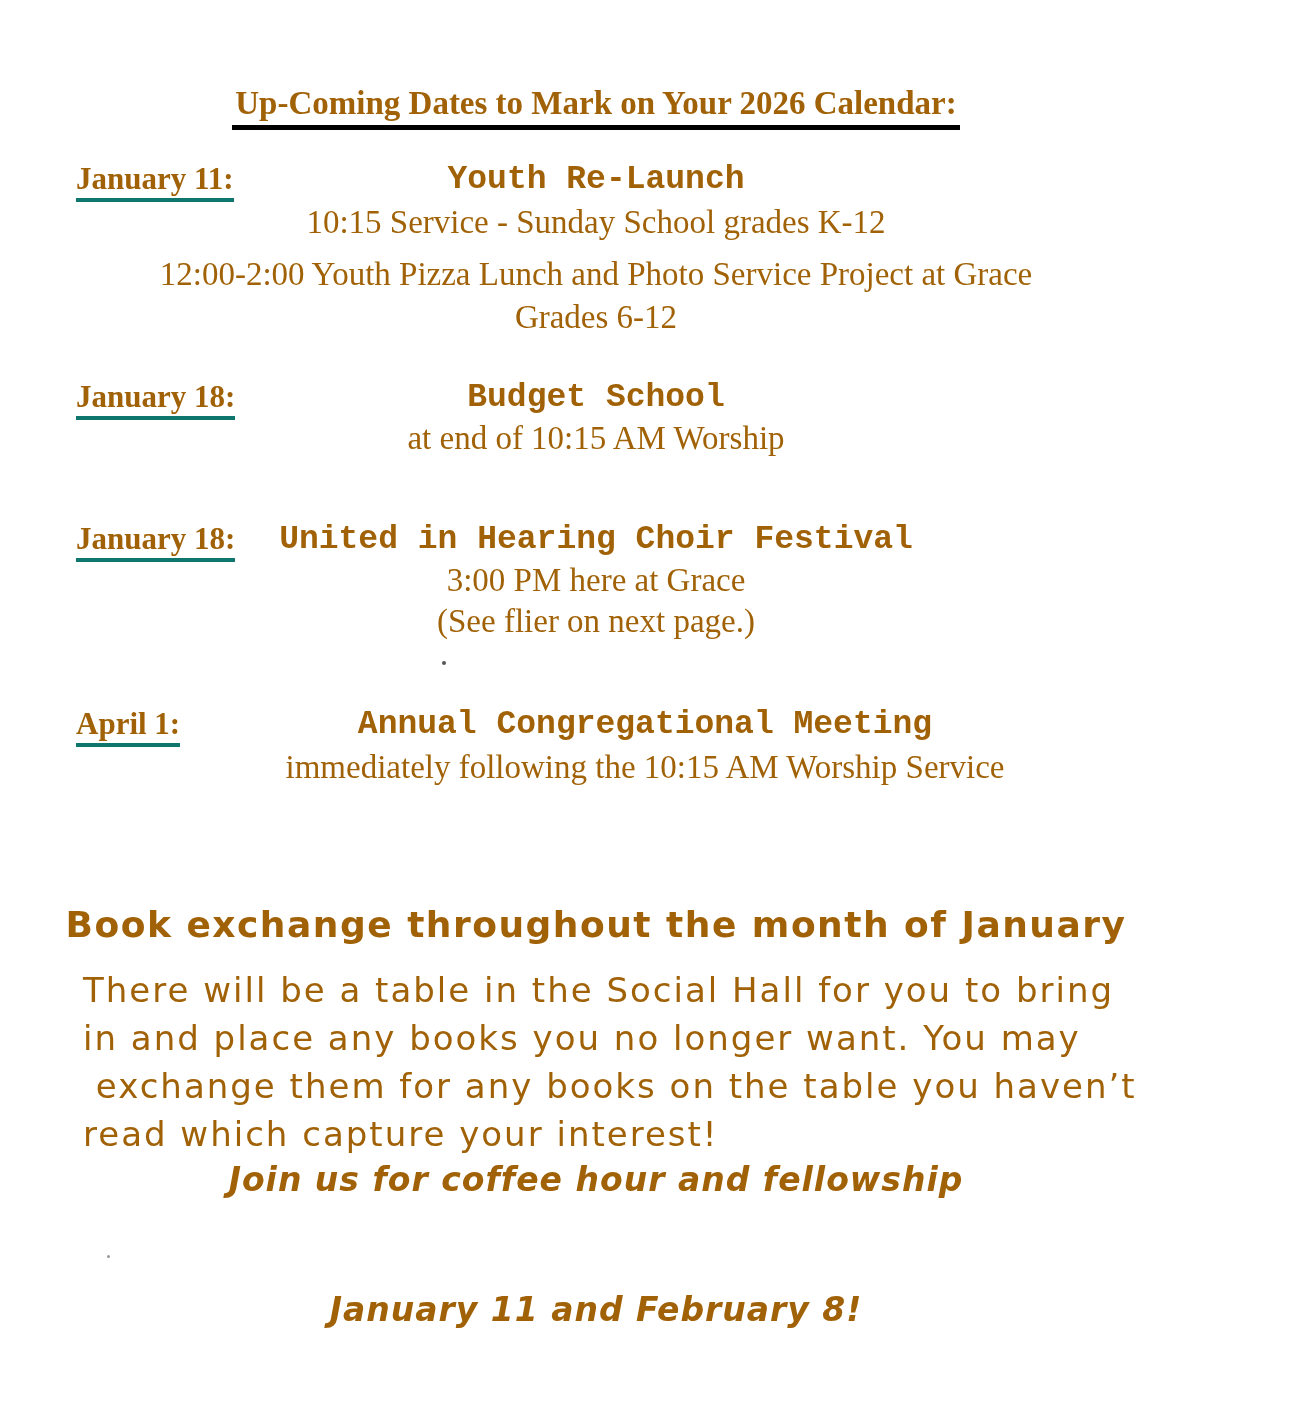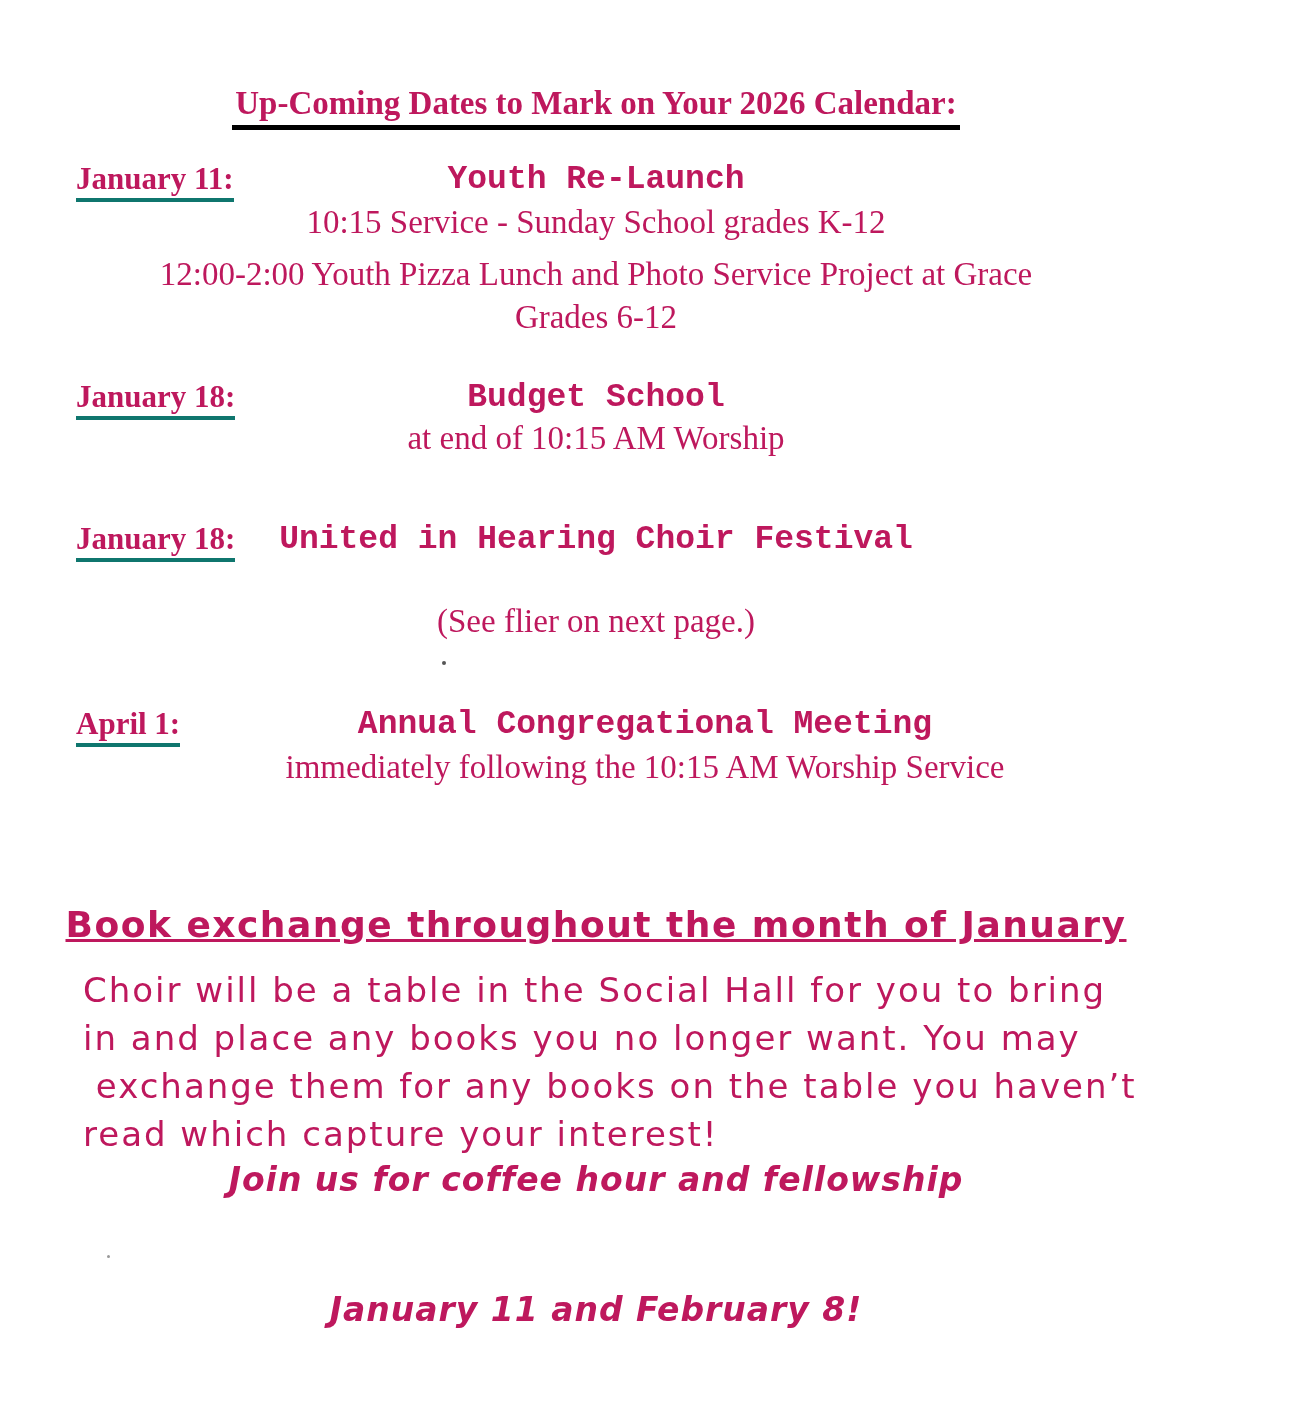--- a/index.html
+++ b/index.html
@@ -1,21 +1,21 @@
 <!DOCTYPE html>
 <html><head>
 <meta charset="utf-8">
 <style>
   html, body { margin: 0; padding: 0; background: #ffffff; }
   .page {
     position: relative;
     width: 1160px;
     height: 1406px;
     background: #ffffff;
-    color: #be185d;
+    color: #a16207;
     font-family: "Liberation Serif", "DejaVu Serif", serif;
     overflow: hidden;
   }
   
   .center { position: absolute; left: 40px; right: 8px; text-align: center; }
   .center-shift { position: absolute; left: 130px; right: 0; text-align: center; }
 
   .title-line { line-height: 1.2; }
   .title-text {
     display: inline-block;
@@ -76,31 +76,32 @@
   <div class="event-row" style="top: 378px;">
     <span class="date-label">January 18:</span>
     <div class="center event-name">Budget School</div>
   </div>
   <div class="center detail" style="top: 419px;">at end of 10:15 AM Worship</div>
 
   <div class="event-row" style="top: 520px;">
     <span class="date-label">January 18:</span>
     <div class="center event-name">United in Hearing Choir Festival</div>
   </div>
+  <div class="center detail" style="top: 561px;">3:00 PM here at Grace</div>
   <div class="center detail" style="top: 602px;">(See flier on next page.)</div>
 
   <div class="event-row" style="top: 705px;">
     <span class="date-label">April 1:</span>
     <div class="center-shift event-name" style="top: 0;">Annual Congregational Meeting</div>
   </div>
   <div class="center-shift detail" style="top: 748px;">immediately following the 10:15 AM Worship Service</div>
 
-  <div class="center comic comic-heading" style="top: 903px; text-decoration: underline;">Book exchange throughout the month of January</div>
+  <div class="center comic comic-heading" style="top: 903px;">Book exchange throughout the month of January</div>
   <div class="para comic" style="top: 966px;">
-    <div class="para-line">Choir will be a table in the Social Hall for you to bring</div>
+    <div class="para-line">There will be a table in the Social Hall for you to bring</div>
     <div class="para-line">in and place any books you no longer want. You may</div>
     <div class="para-line"> exchange them for any books on the table you haven’t</div>
     <div class="para-line">read which capture your interest!</div>
   </div>
 
   <div class="center comic footer-line" style="top: 1160px; text-align: center;">Join us for coffee hour and fellowship</div>
   <div class="center comic footer-line" style="top: 1290px;">January 11 and February 8!</div>
 
   <span class="artifact" style="left: 442px; top: 661px; width: 4px; height: 4px;"></span>
   <span class="artifact faint" style="left: 107px; top: 1255px; width: 3px; height: 3px;"></span>

